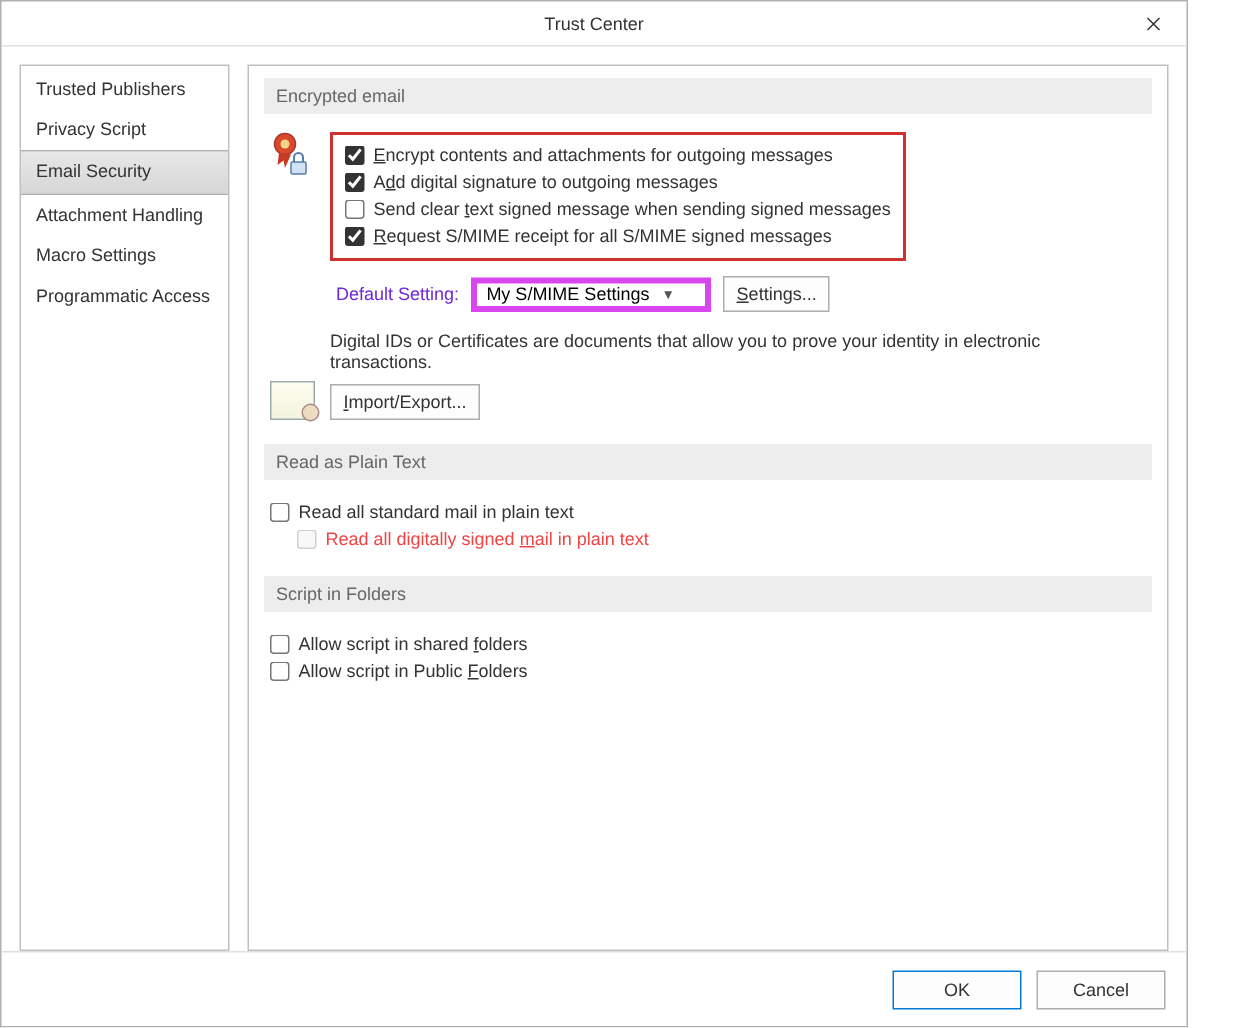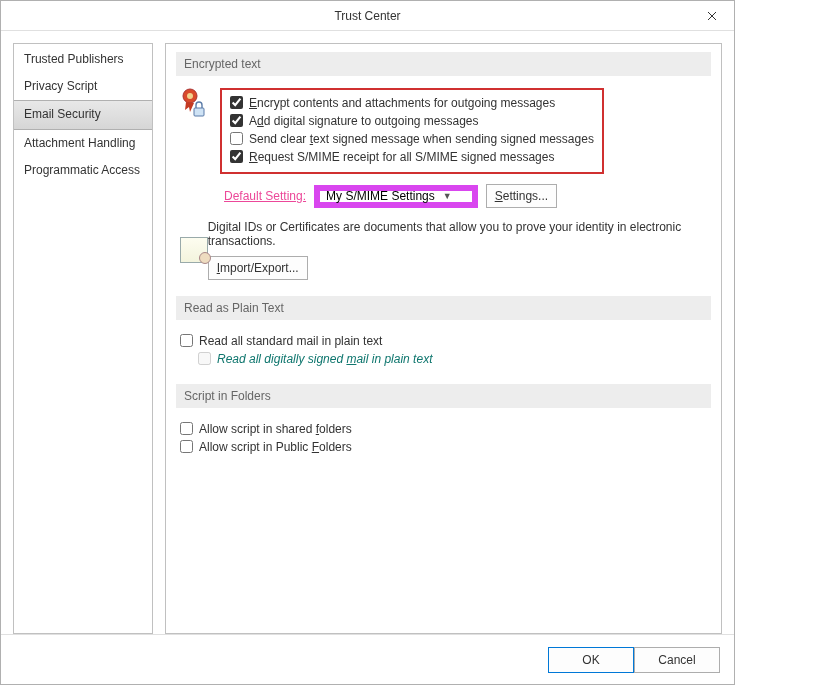--- a/index.html
+++ b/index.html
@@ -1,53 +1,53 @@
 <!DOCTYPE html>
 <html><head>
 <meta charset="utf-8">
 <style>
 * { box-sizing: border-box; margin: 0; padding: 0; font-family: "Segoe UI", Tahoma, sans-serif; font-size: 12px; }
 body { background: #fff; width: 840px; height: 685px; overflow: hidden; }
 
-.window { width: 735px; height: 685px; border: 1px solid #b0b0b0; display: flex; flex-direction: column; background: #fff; }
+.window { width: 792px; height: 685px; border: 1px solid #b0b0b0; display: flex; flex-direction: column; background: #fff; }
 .titlebar { height: 30px; display: flex; align-items: center; justify-content: center; position: relative; border-bottom: 1px solid #e0e0e0; }
 .titlebar .title { font-size: 12px; color: #333; }
 .titlebar .close { position: absolute; right: 0; top: 0; width: 44px; height: 30px; display: flex; align-items: center; justify-content: center; cursor: pointer; }
 .titlebar .close svg { width: 10px; height: 10px; }
 
 .content { flex: 1; display: flex; padding: 12px 12px 0 12px; gap: 12px; overflow: hidden; }
 
 .sidebar { width: 140px; border: 1px solid #c0c0c0; background: #fff; padding: 2px 0; }
 .sidebar-item { padding: 4px 10px; color: #333; cursor: pointer; line-height: 1.6; }
 .sidebar-item.selected { background: linear-gradient(#e8e8e8,#d6d6d6); border: 1px solid #b0b0b0; border-left: none; border-right: none; }
 
 .main { flex: 1; border: 1px solid #c0c0c0; background: #fff; padding: 4px 10px 10px 10px; overflow-y: auto; }
 
 .section-header { background: #ededed; color: #666; padding: 5px 8px; margin: 4px 0 12px 0; font-size: 12px; }
 .section-body { padding: 0 4px 12px 4px; }
 
 .encrypted-row { display: flex; gap: 12px; }
 .cert-icon { width: 28px; }
 .checks-wrap { border: 2px solid #d03030; padding: 4px 8px 6px 8px; display: inline-block; }
-.chk-row { display: flex; gap: 6px; padding: 2px 0; color: #333; }
+.chk-row { display: flex; align-items: center; gap: 6px; padding: 2px 0; color: #333; }
 .chk-row input[type=checkbox] { width: 13px; height: 13px; accent-color: #333; }
-.chk-row.disabled label { color: #0f766e; font-style: italic; }
+.chk-row.disabled label { color: #ef4444; }
 .setting-row { display: flex; align-items: center; gap: 8px; margin-top: 10px; margin-left: 4px; }
-.setting-row .lbl { color: #ec4899; text-decoration: underline; }
+.setting-row .lbl { color: #6d28d9; }
 .btn { border: 1px solid #adadad; background: #fdfdfd; padding: 4px 8px; min-width: 70px; cursor: pointer; color: #333; }
 .btn.primary { border-color: #0078d7; }
-.dropdown { display: inline-flex; align-items: center; border: 6px solid #d946ef; background: #fff; height: 23px; padding: 0 20px 0 6px; min-width: 160px; justify-content: center; cursor: pointer; }
+.dropdown { display: inline-flex; align-items: center; border: 4px solid #d946ef; background: #fff; height: 23px; padding: 0 20px 0 6px; min-width: 160px; justify-content: center; cursor: pointer; }
 .dropdown .caret { font-size: 9px; color: #555; margin-left: 8px; }
 u { text-decoration: underline; }
 
-.digital-row { display: flex; align-items: center; }
+.digital-row { display: flex; gap: 10px; align-items: flex-end; }
 .doc-icon { width: 30px; height: 26px; border: 1px solid #9aa; background: linear-gradient(#fdfdf0,#f3f4dd); position: relative; }
 .doc-icon::after { content:""; position:absolute; bottom:-2px; right:-4px; width:10px; height:10px; border:1px solid #a88; background:#eedcc0; border-radius:50%; }
 
-.footer { height: 50px; border-top: 1px solid #e0e0e0; display: flex; justify-content: flex-end; align-items: center; padding: 0 14px; }
+.footer { height: 50px; border-top: 1px solid #e0e0e0; display: flex; justify-content: flex-end; align-items: center; gap: 10px; padding: 0 14px; }
 .footer .btn { min-width: 86px; height: 26px; }
 
 label { cursor: pointer; }
 </style>
 </head>
 <body>
 
 <div class="window">
 
   <div class="titlebar">
@@ -59,26 +59,27 @@
     </div>
   </div>
 
   <div class="content">
 
     <div class="sidebar">
       <div class="sidebar-item">Trusted Publishers</div>
       <div class="sidebar-item">Privacy Script</div>
       <div class="sidebar-item selected">Email Security</div>
       <div class="sidebar-item">Attachment Handling</div>
+      <div class="sidebar-item">Macro Settings</div>
       <div class="sidebar-item">Programmatic Access</div>
     </div>
 
     <div class="main">
 
-      <div class="section-header">Encrypted text</div>
+      <div class="section-header">Encrypted email</div>
       <div class="section-body">
         <div class="encrypted-row">
           <div class="cert-icon">
             <svg width="26" height="34" viewBox="0 0 26 34">
               <circle cx="10" cy="8" r="7" fill="#d94a2b" stroke="#a33" stroke-width="1"></circle>
               <circle cx="10" cy="8" r="3" fill="#f2d28c"></circle>
               <path d="M6 14 L5 22 L9 19 L10 24 L14 15 Z" fill="#c43a22"></path>
               <rect x="14" y="20" width="10" height="8" rx="1" fill="#cfe3f5" stroke="#5a7ba8"></rect>
               <path d="M16 20 v-3 a3 3 0 0 1 6 0 v3" fill="none" stroke="#5a7ba8" stroke-width="1.4"></path>
             </svg>

